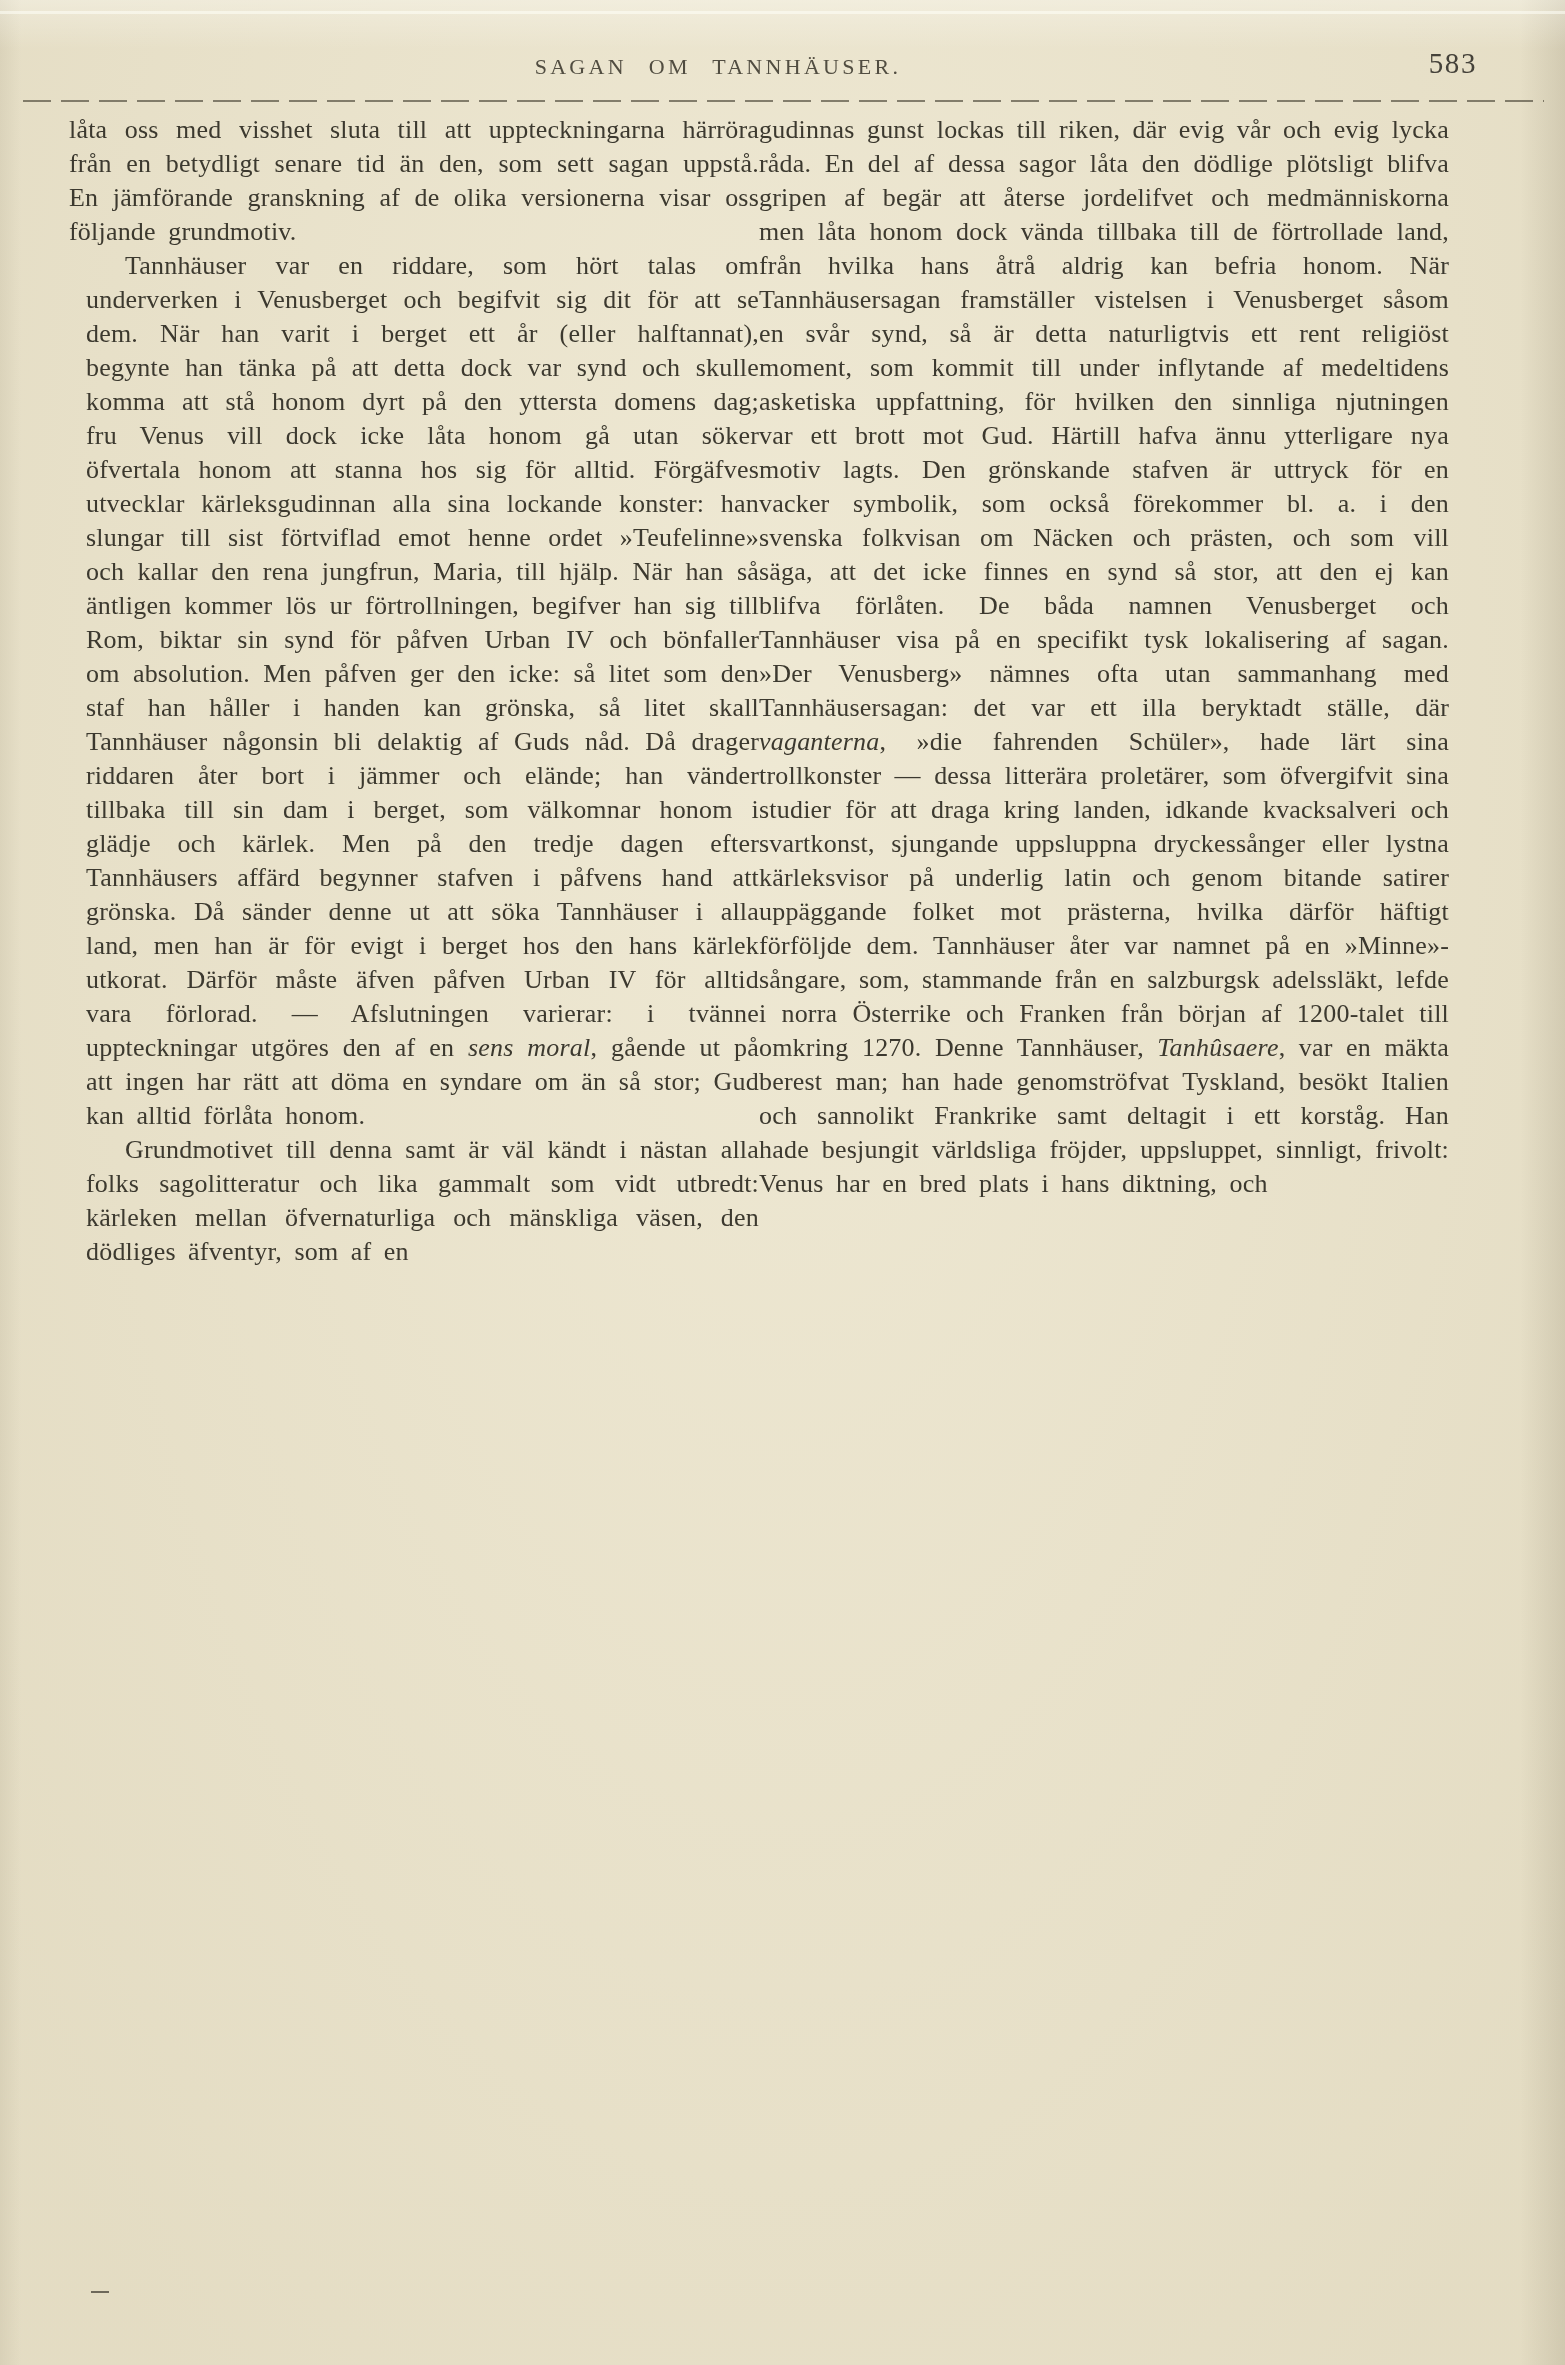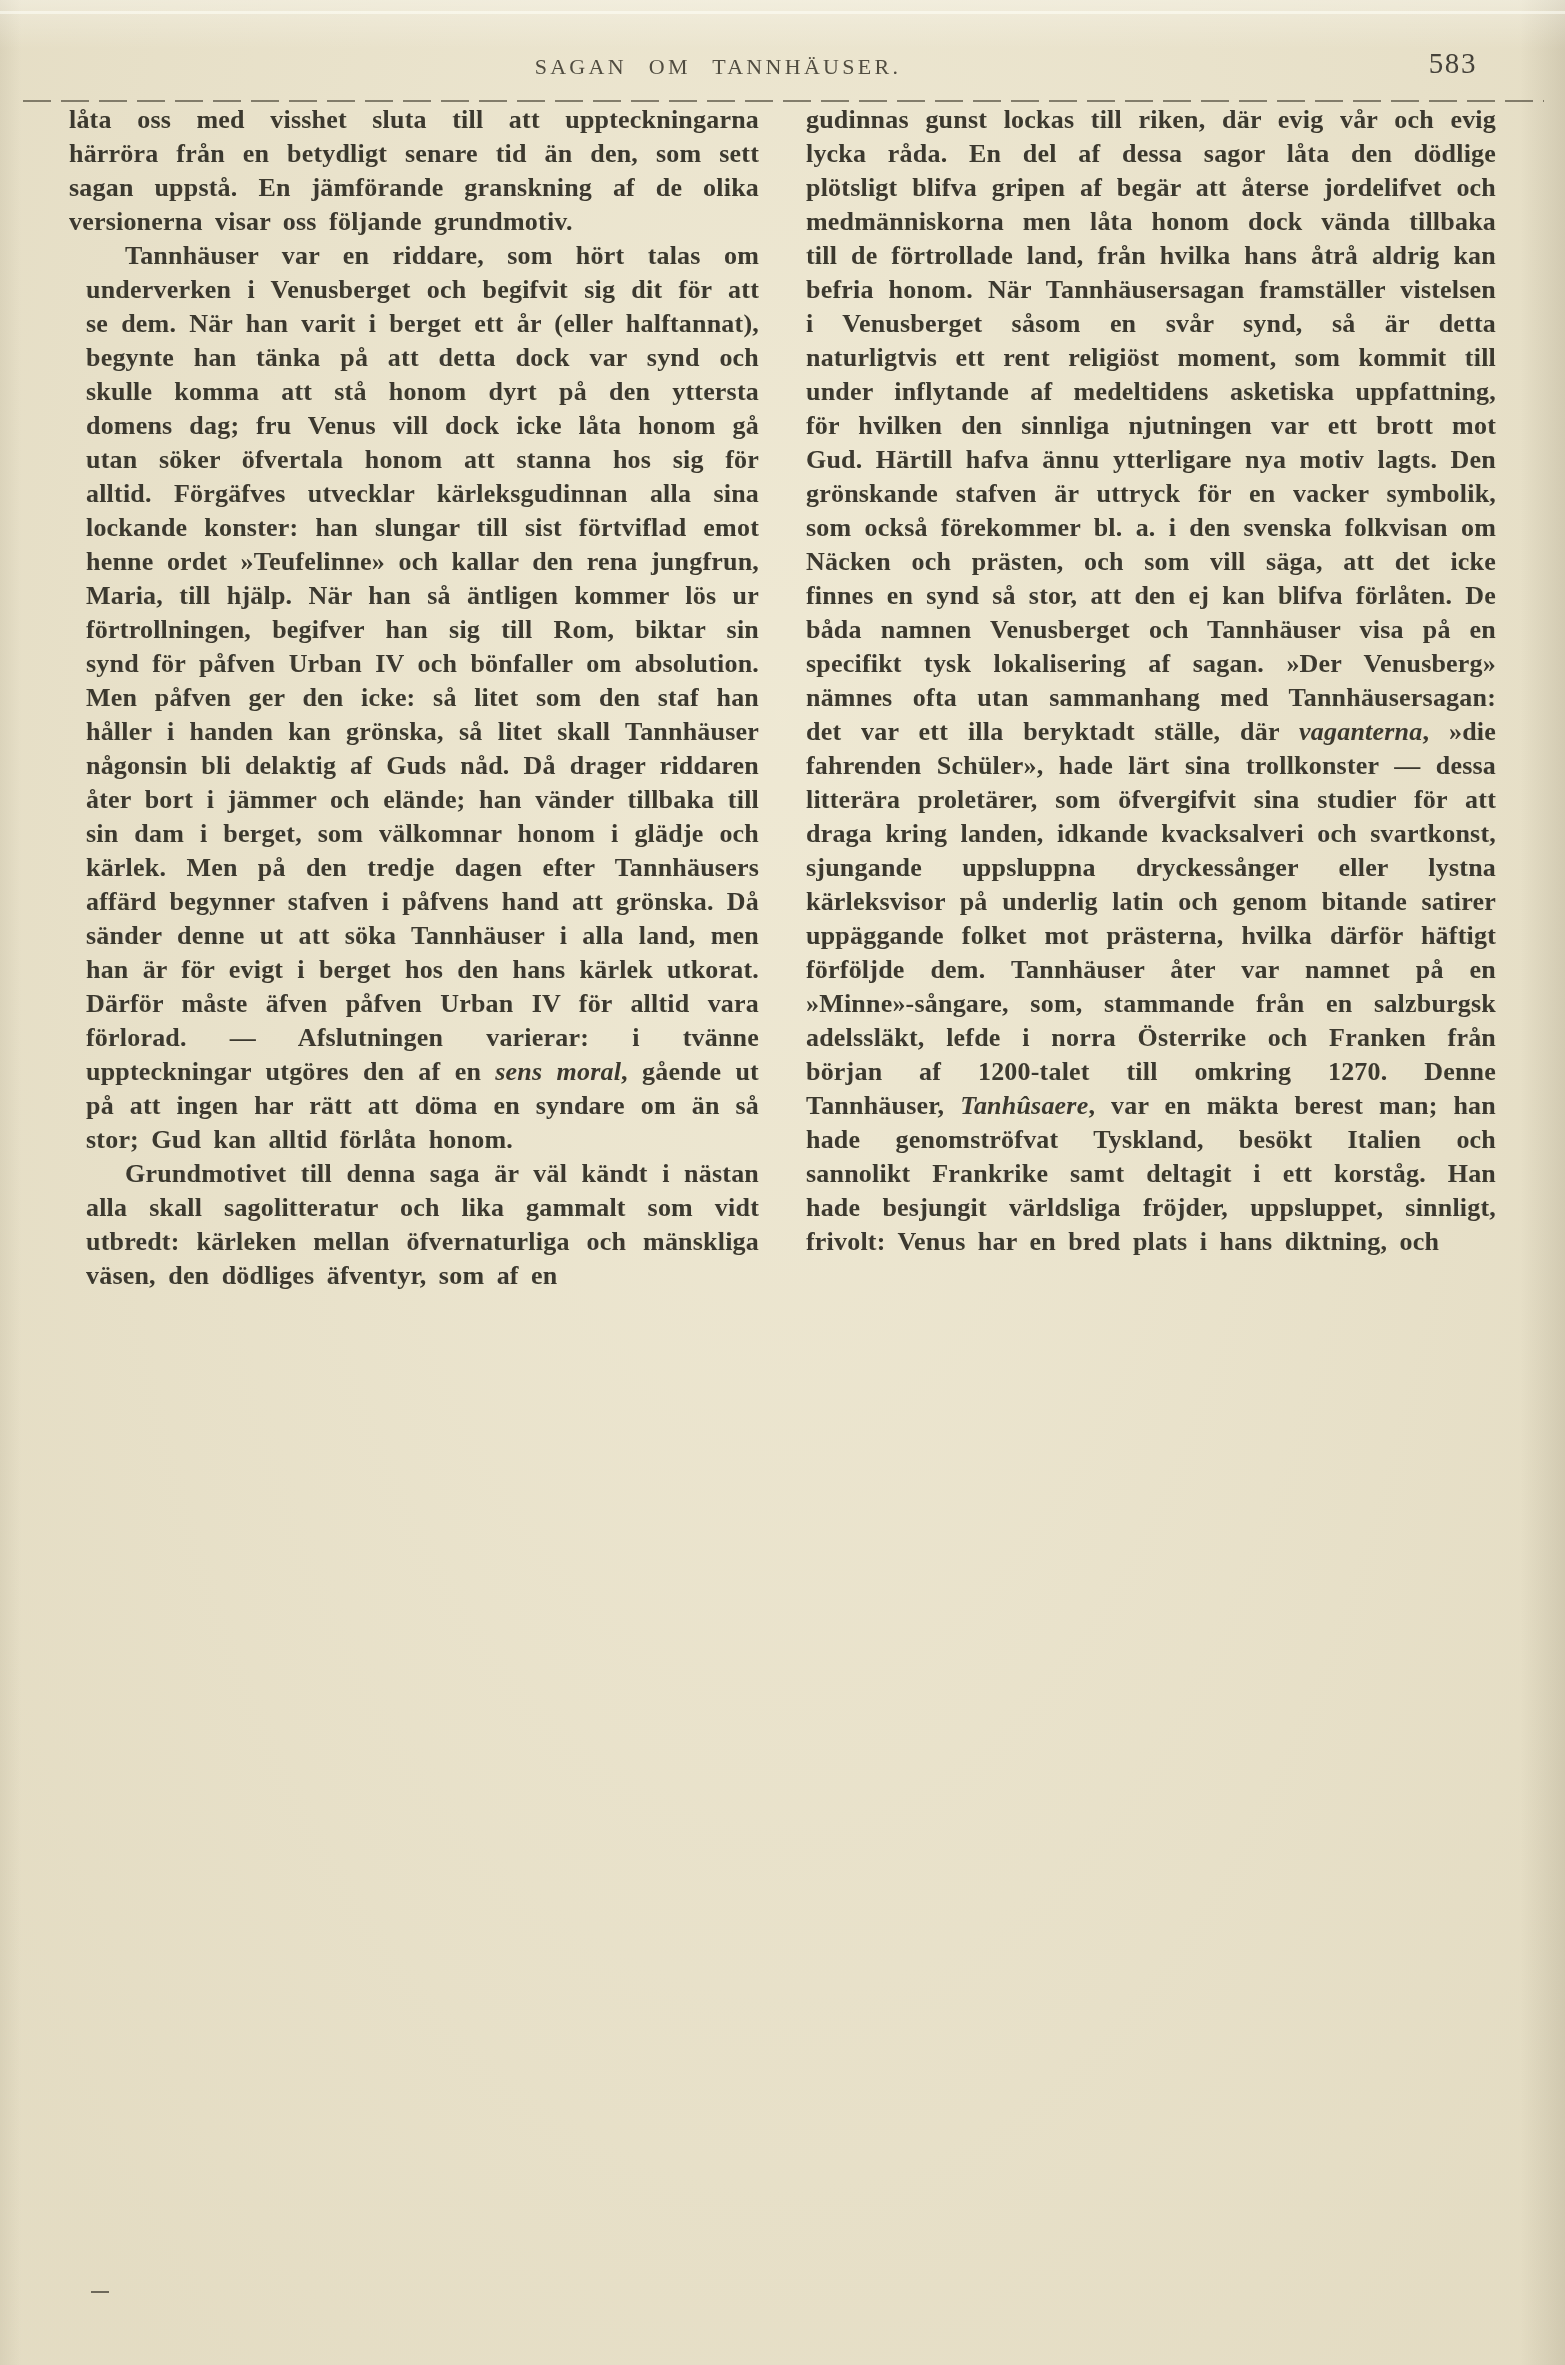--- a/index.html
+++ b/index.html
@@ -55,26 +55,24 @@
     left: 23px;
     right: 21px;
     top: 100px;
     height: 2.4px;
     background: repeating-linear-gradient(90deg,
       rgba(95,90,74,0.75) 0px, rgba(95,90,74,0.75) 28px,
       rgba(95,90,74,0.0) 28px, rgba(95,90,74,0.0) 38px);
   }
   .columns {
     position: absolute;
-    top: 103px;
+    top: 113px;
     left: 69px;
     width: 1428px;
     display: flex;
-    gap: 47px;
-    font-weight: bold;
   }
   .column {
     width: 690px;
     text-align: justify;
     font-size: 26px;
     line-height: 34px;
     word-spacing: 5.7px;
     letter-spacing: 0.2px;
   }
   .column p.para {
@@ -107,21 +105,21 @@
     <div class="header-title">SAGAN OM TANNHÄUSER.</div>
     <div class="page-number">583</div>
   </div>
 
   <div class="dashed-rule"></div>
 
   <div class="columns">
     <div class="column">
         <p class="para"><span class="">låta oss med visshet sluta till att uppteckningarna härröra från en betydligt senare tid än den, som sett sagan uppstå. En jämförande granskning af de olika versionerna visar oss följande grundmotiv.</span></p>
         <p class="para indent"><span class="">Tannhäuser var en riddare, som hört talas om underverken i Venusberget och begifvit sig dit för att se dem. När han varit i berget ett år (eller halftannat), begynte han tänka på att detta dock var synd och skulle komma att stå honom dyrt på den yttersta domens dag; fru Venus vill dock icke låta honom gå utan söker öfvertala honom att stanna hos sig för alltid. Förgäfves utvecklar kärleksgudinnan alla sina lockande konster: han slungar till sist förtviflad emot henne ordet »Teufelinne» och kallar den rena jungfrun, Maria, till hjälp. När han så äntligen kommer lös ur förtrollningen, begifver han sig till Rom, biktar sin synd för påfven Urban IV och bönfaller om absolution. Men påfven ger den icke: så litet som den staf han håller i handen kan grönska, så litet skall Tannhäuser någonsin bli delaktig af Guds nåd. Då drager riddaren åter bort i jämmer och elände; han vänder tillbaka till sin dam i berget, som välkomnar honom i glädje och kärlek. Men på den tredje dagen efter Tannhäusers affärd begynner stafven i påfvens hand att grönska. Då sänder denne ut att söka Tannhäuser i alla land, men han är för evigt i berget hos den hans kärlek utkorat. Därför måste äfven påfven Urban IV för alltid vara förlorad. — Afslutningen varierar: i tvänne uppteckningar utgöres den af en </span><span class="italic">sens moral</span><span class="">, gående ut på att ingen har rätt att döma en syndare om än så stor; Gud kan alltid förlåta honom.</span></p>
-        <p class="para indent"><span class="">Grundmotivet till denna saga är väl kändt i nästan alla skall sagolitteratur och lika gammalt som vidt utbredt: kärleken mellan öfvernaturliga och mänskliga väsen, den dödliges äfventyr, som af en</span></p>
+        <p class="para indent"><span class="">Grundmotivet till denna samt är väl kändt i nästan alla folks sagolitteratur och lika gammalt som vidt utbredt: kärleken mellan öfvernaturliga och mänskliga väsen, den dödliges äfventyr, som af en</span></p>
       </div>
     <div class="column">
         <p class="para"><span class="">gudinnas gunst lockas till riken, där evig vår och evig lycka råda. En del af dessa sagor låta den dödlige plötsligt blifva gripen af begär att återse jordelifvet och medmänniskorna men låta honom dock vända tillbaka till de förtrollade land, från hvilka hans åtrå aldrig kan befria honom. När Tannhäusersagan framställer vistelsen i Venusberget såsom en svår synd, så är detta naturligtvis ett rent religiöst moment, som kommit till under inflytande af medeltidens asketiska uppfattning, för hvilken den sinnliga njutningen var ett brott mot Gud. Härtill hafva ännu ytterligare nya motiv lagts. Den grönskande stafven är uttryck för en vacker symbolik, som också förekommer bl. a. i den svenska folkvisan om Näcken och prästen, och som vill säga, att det icke finnes en synd så stor, att den ej kan blifva förlåten. De båda namnen Venusberget och Tannhäuser visa på en specifikt tysk lokalisering af sagan. »Der Venusberg» nämnes ofta utan sammanhang med Tannhäusersagan: det var ett illa beryktadt ställe, där </span><span class="italic">vaganterna</span><span class="">, »die fahrenden Schüler», hade lärt sina trollkonster — dessa litterära proletärer, som öfvergifvit sina studier för att draga kring landen, idkande kvacksalveri och svartkonst, sjungande uppsluppna dryckessånger eller lystna kärleksvisor på underlig latin och genom bitande satirer uppäggande folket mot prästerna, hvilka därför häftigt förföljde dem. Tannhäuser åter var namnet på en »Minne»-sångare, som, stammande från en salzburgsk adelssläkt, lefde i norra Österrike och Franken från början af 1200-talet till omkring 1270. Denne Tannhäuser, </span><span class="italic">Tanhûsaere</span><span class="">, var en mäkta berest man; han hade genomströfvat Tyskland, besökt Italien och sannolikt Frankrike samt deltagit i ett korståg. Han hade besjungit världsliga fröjder, uppsluppet, sinnligt, frivolt: Venus har en bred plats i hans diktning, och</span></p>
       </div>
   </div>
 
   <div class="stray-mark"></div>
 
 </div>
 

